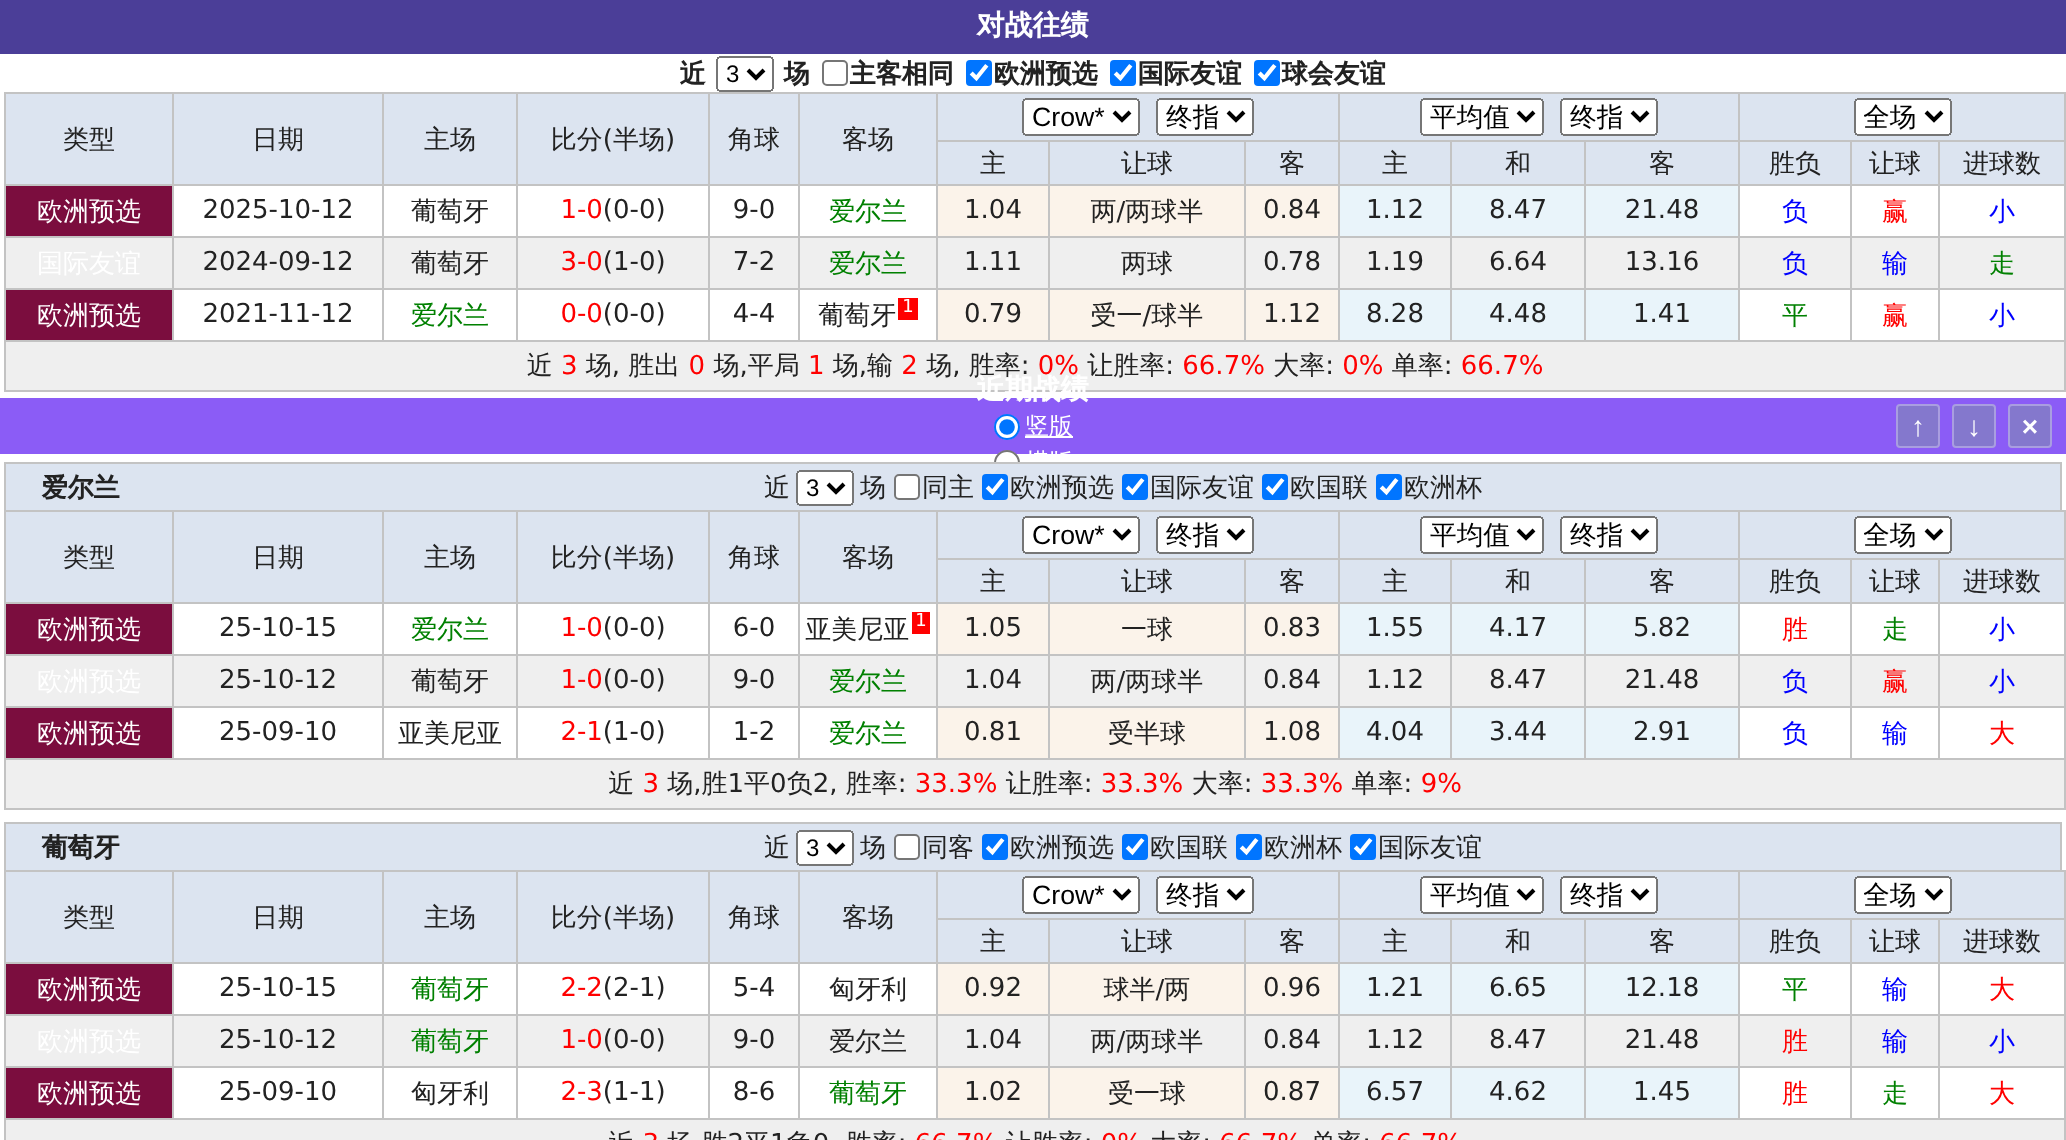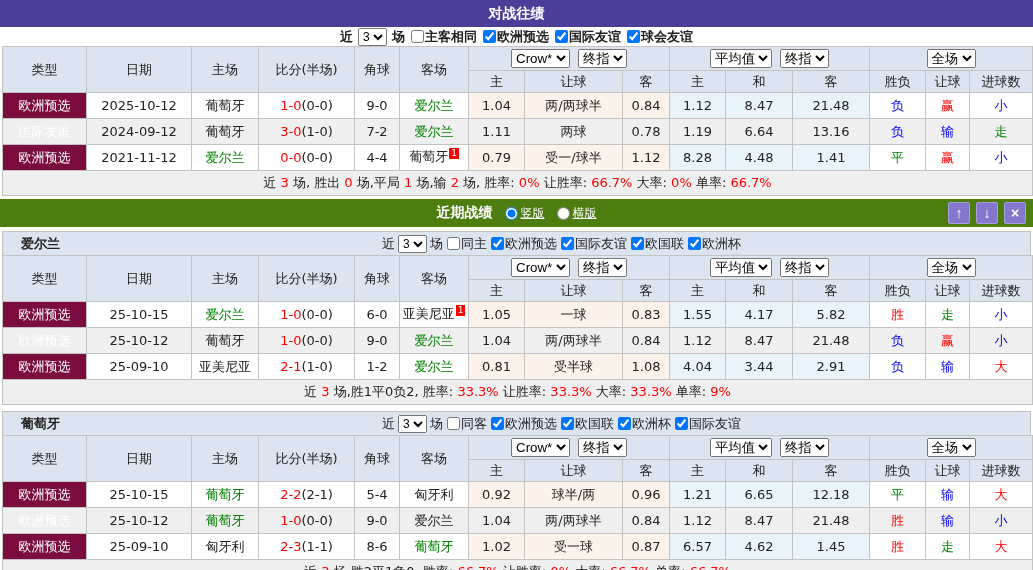--- a/index.html
+++ b/index.html
@@ -12,23 +12,24 @@
   }
   .titlebar {
     height: 27px; line-height: 27px;
     background: #4b3e98; color: #fff;
     text-align: center; font-weight: bold; font-size: 14px;
   }
   .titlebar2 {
     position: relative;
     margin-top: 3px;
     height: 28px;
-    background: #4d7c0f; color: #fff;
+    background: #8b5cf6; color: #fff;
     display: flex; align-items: center; justify-content: center;
-    gap: 12px;
+    gap: 1px;
+    flex-direction: column;
   }
   .titlebar2 .tb-title { font-weight: bold; font-size: 14px; }
   .titlebar2 label { font-size: 12px; display: inline-flex; align-items: center; gap: 3px; cursor: pointer; text-decoration: underline; }
   .tb-buttons { position: absolute; right: 7px; top: 3px; display: flex; gap: 6px; }
   .tb-btn {
     width: 22px; height: 22px;
     background: #8478cd; border: 1px solid #a99ee0; border-radius: 2px;
     color: #fff; font-weight: bold; font-size: 14px; line-height: 20px;
     text-align: center; cursor: pointer; padding: 0;
   }

